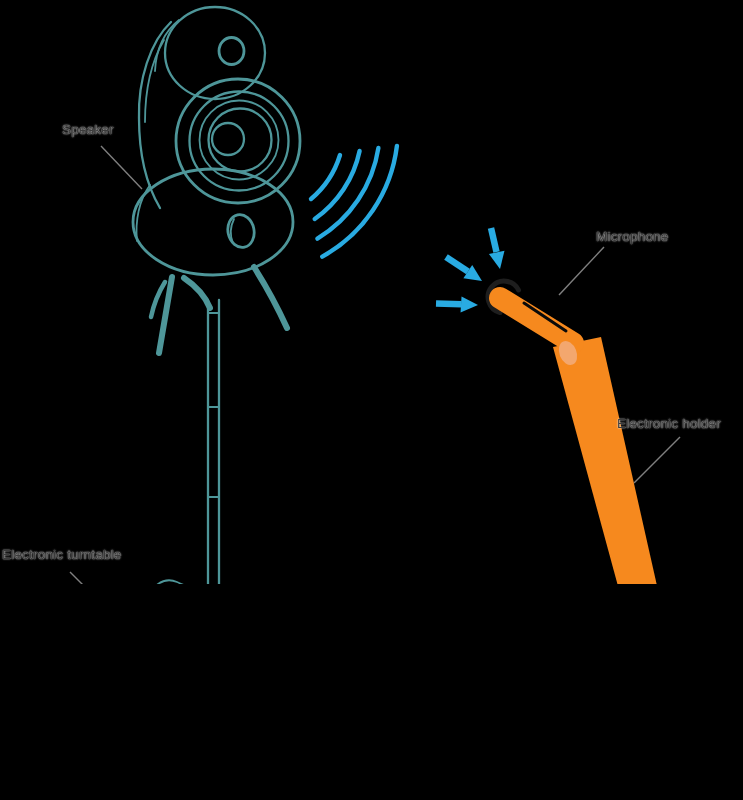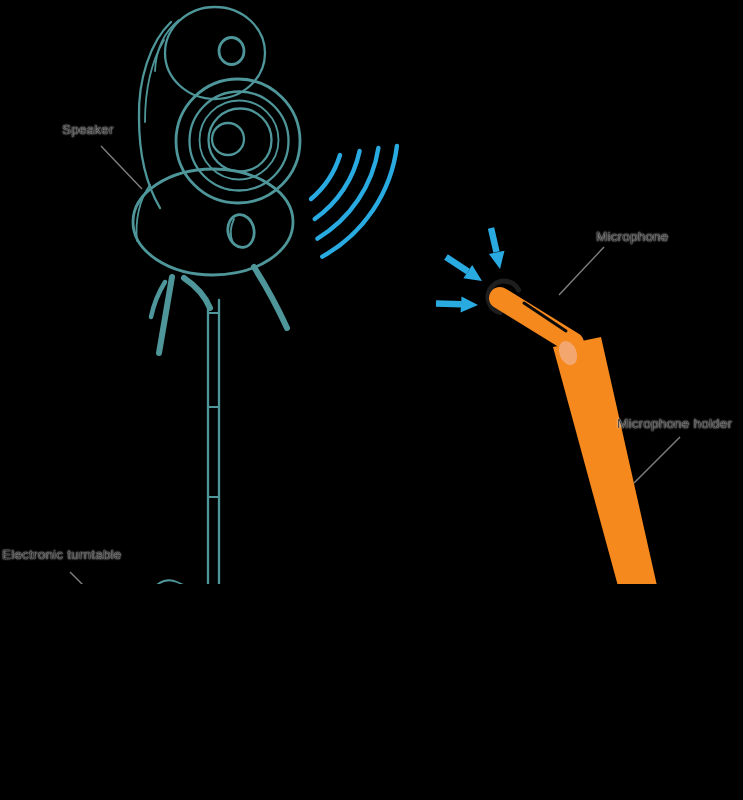--- a/index.html
+++ b/index.html
@@ -143,15 +143,15 @@
         <line class="shaft" x1="446" y1="257" x2="468" y2="271.5"></line>
         <polygon class="head" points="482,281 472.2,264.9 463.4,278.3"></polygon>
         <line class="shaft" x1="436" y1="303.5" x2="461.5" y2="304.3"></line>
         <polygon class="head" points="478,305 461.5,296.5 460.5,312.5"></polygon>
       </g>
     </g>
   </svg>
 
   <div class="label" style="left:62px;top:122px">Speaker</div>
   <div class="label" style="left:596px;top:229px">Microphone</div>
-  <div class="label" style="left:617px;top:416px">Microphone holder</div>
+  <div class="label" style="left:617px;top:416px">Electronic holder</div>
   <div class="label" style="left:2px;top:547px">Electronic turntable</div>
 </div>
 
 </body></html>

